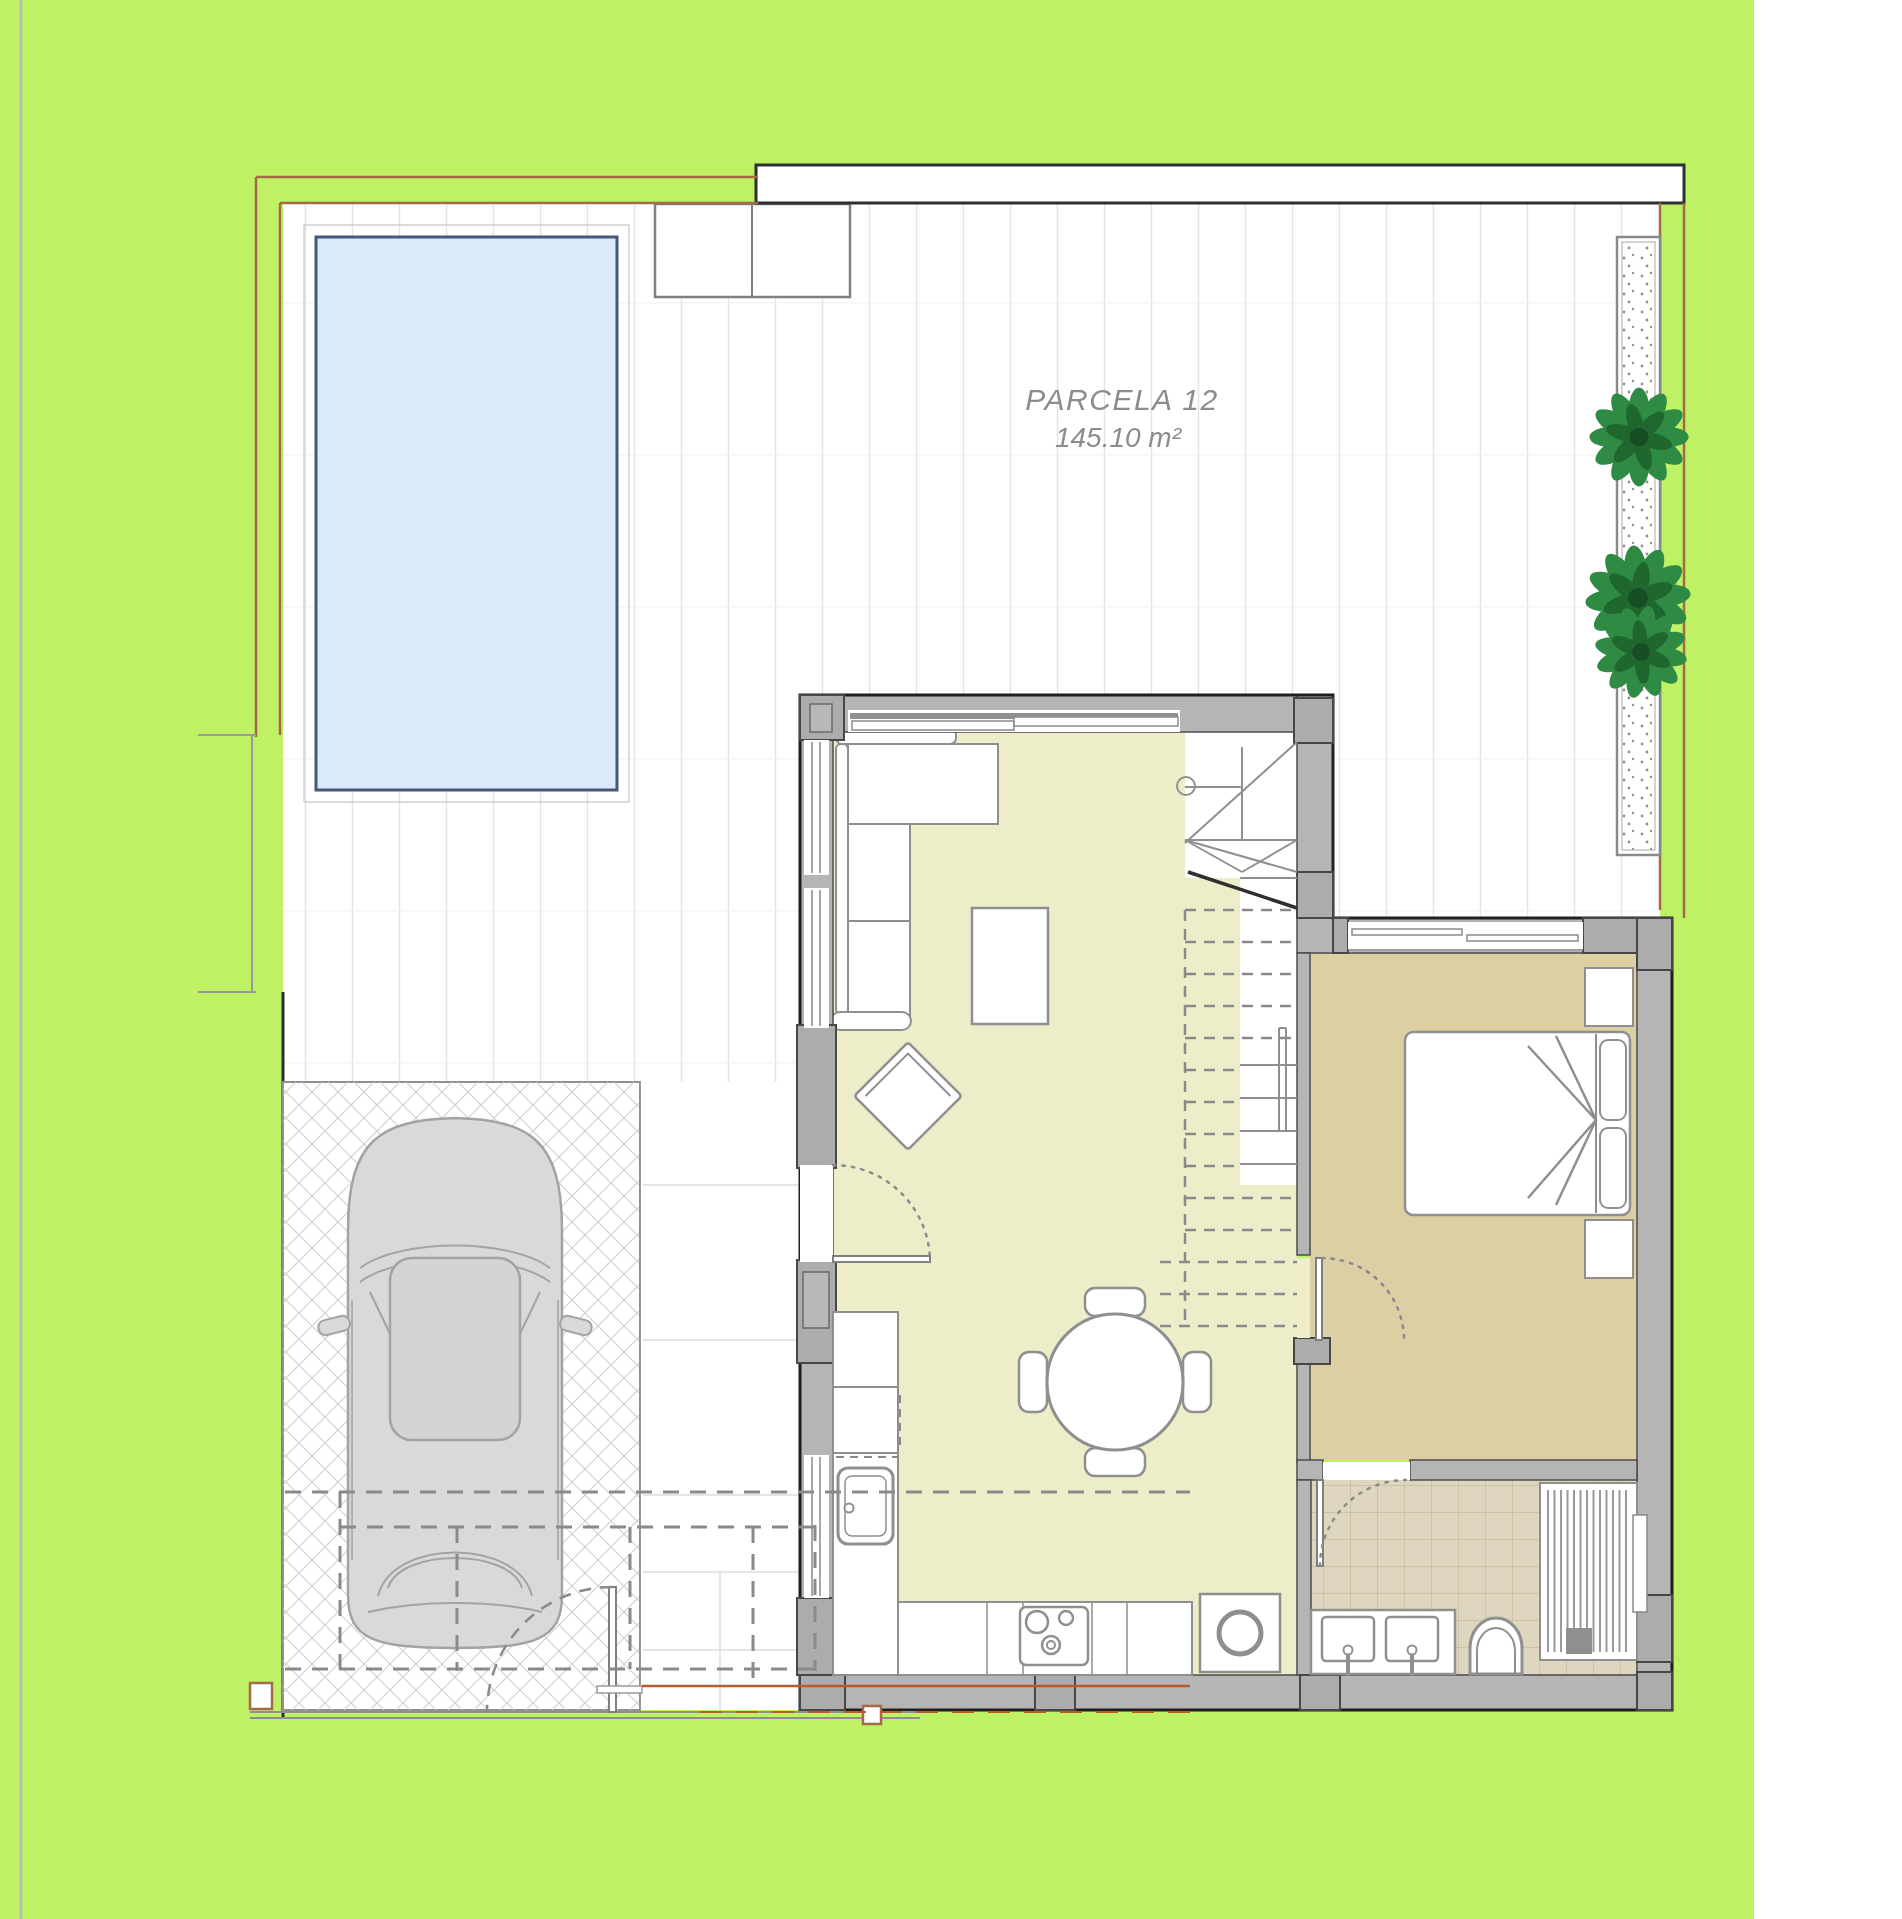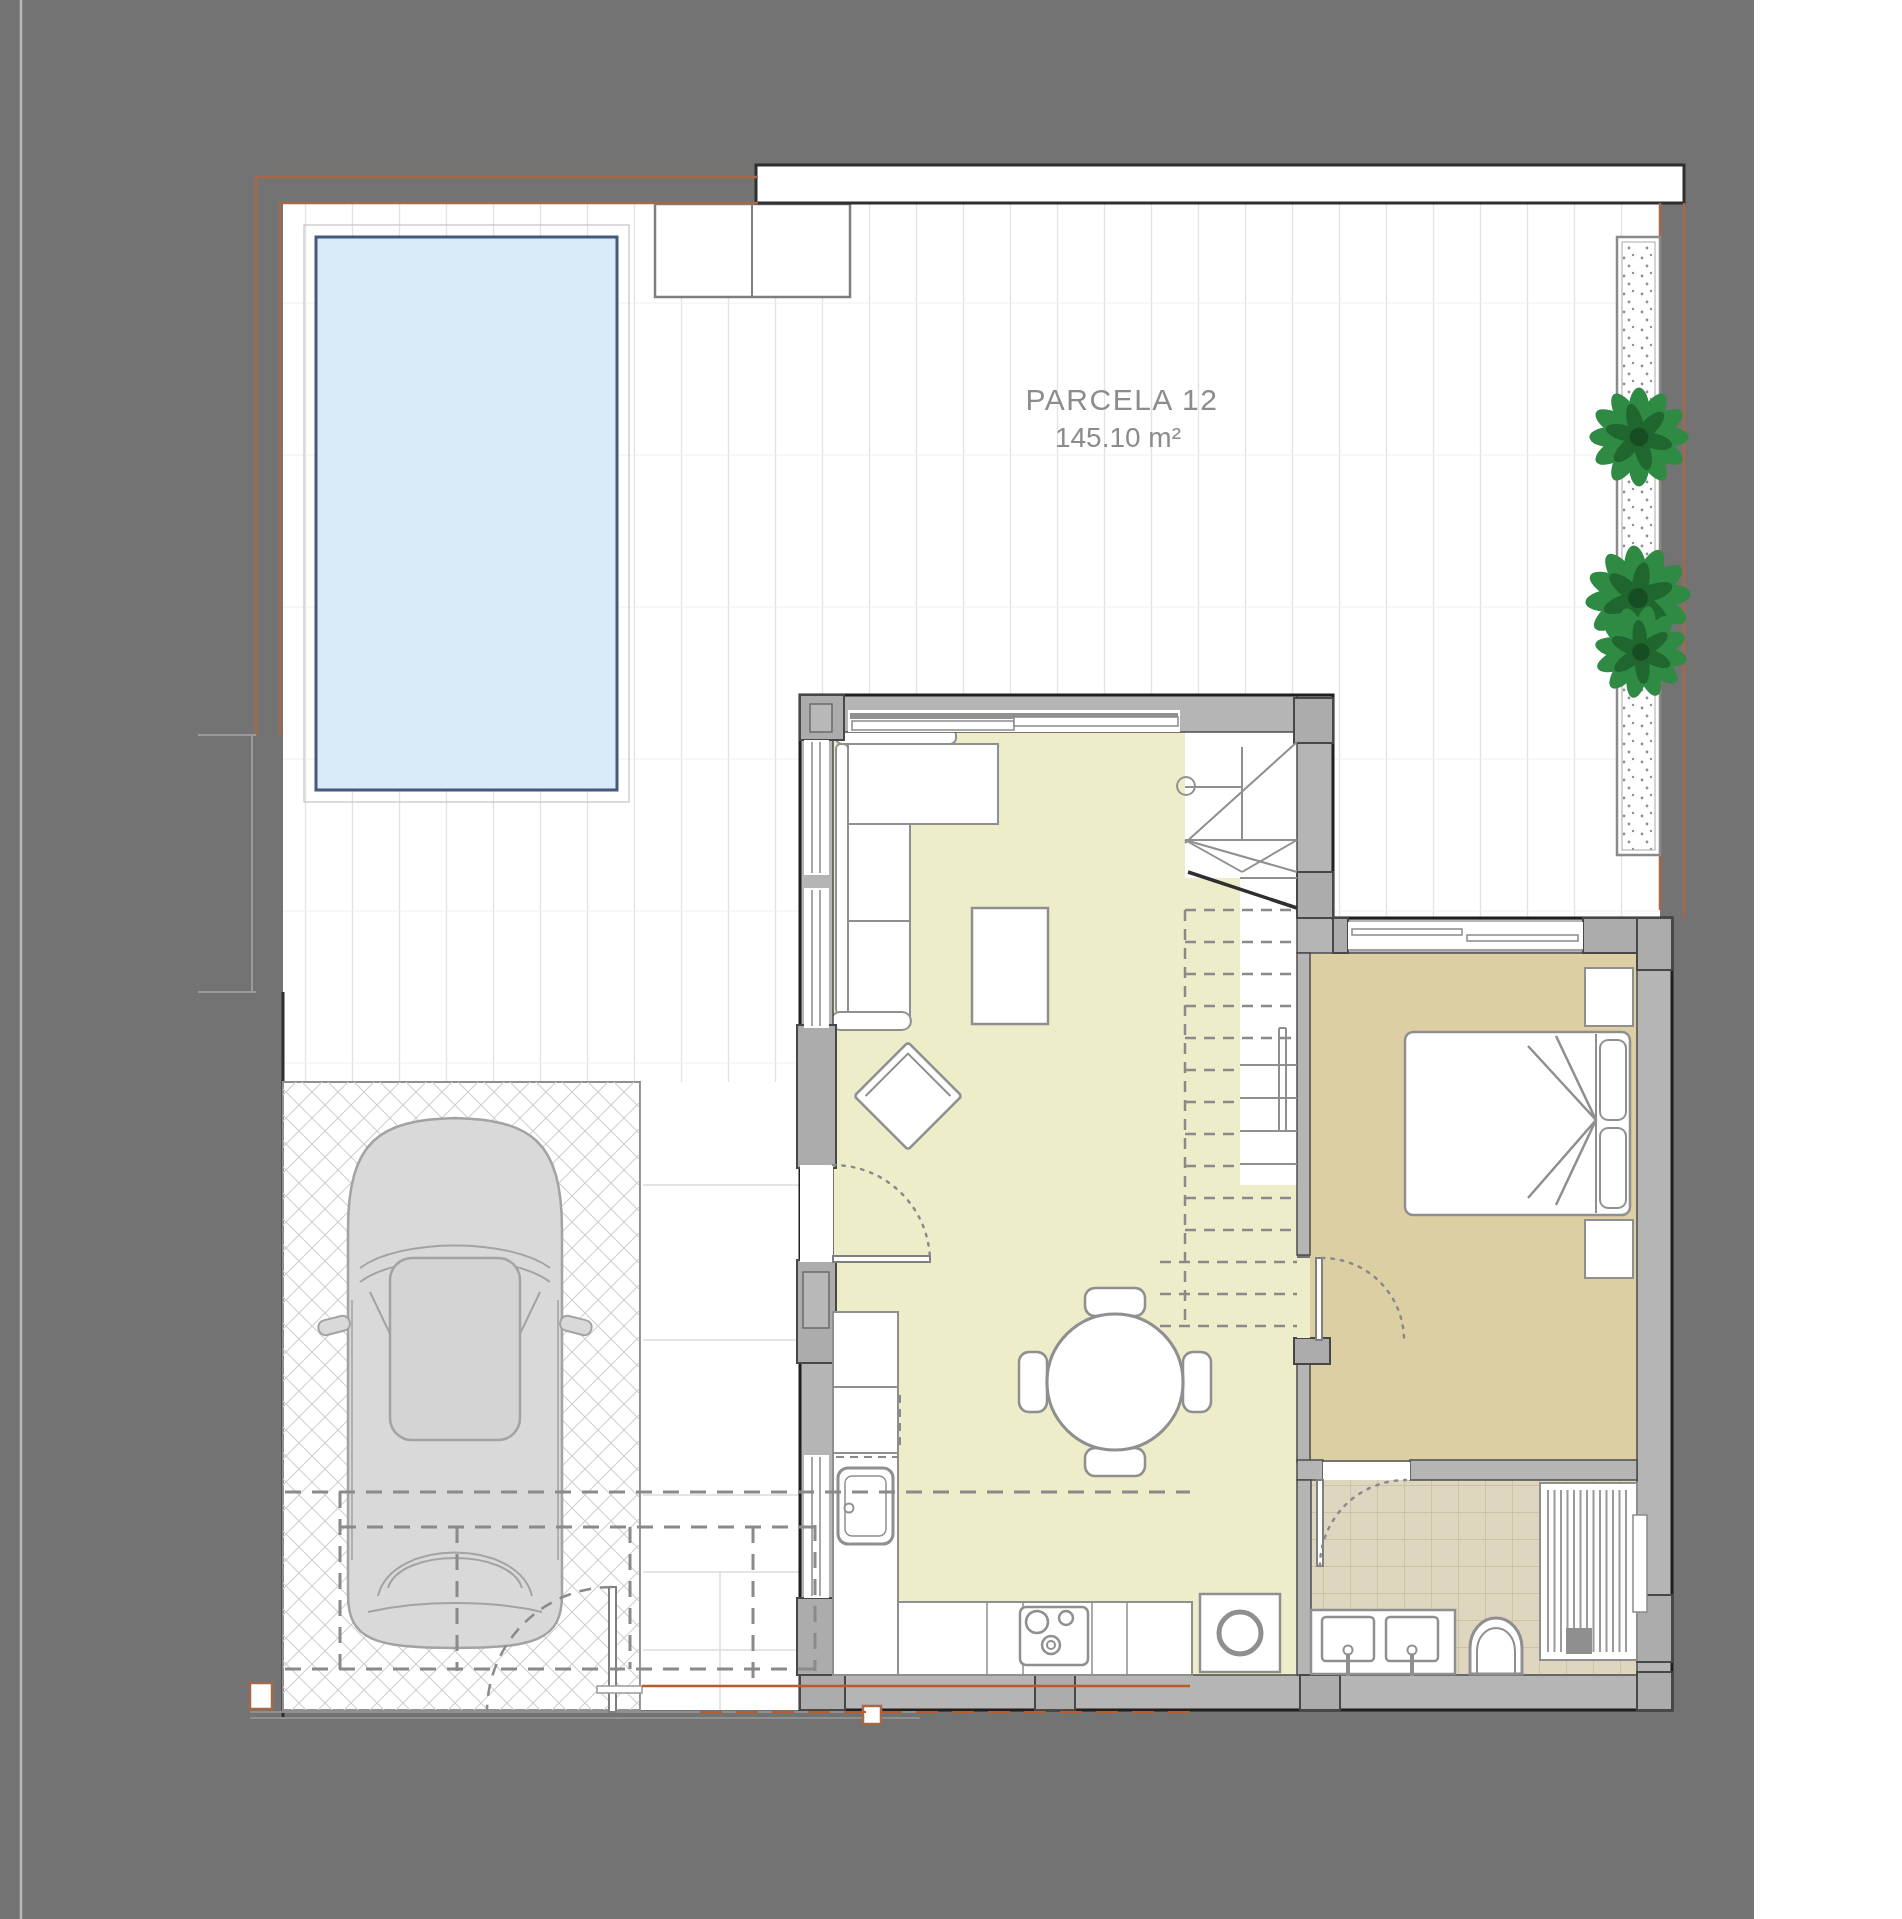--- a/index.html
+++ b/index.html
@@ -1,17 +1,17 @@
 <!DOCTYPE html>
 <html><head>
 <meta charset="utf-8">
 <style>
   html,body{margin:0;padding:0;background:#ffffff;}
-  .sheet{position:relative;width:1754px;height:1919px;background:#737373;overflow:hidden;
-         font-family:"Liberation Sans","DejaVu Sans",sans-serif;}
+  .sheet{position:relative;width:1754px;height:1919px;background:#bef264;overflow:hidden;
+         font-family:"Liberation Sans","DejaVu Sans",sans-serif;font-style:italic;}
   svg{position:absolute;left:0;top:0;}
   text.plabel{font-family:"Liberation Sans","DejaVu Sans",sans-serif;fill:#8c8c8c;}
 </style>
 </head>
 <body>
 
 <div class="sheet">
 <svg width="1902" height="1919" viewBox="0 0 1902 1919">
 <defs>
   <pattern id="deck" width="47" height="152" patternUnits="userSpaceOnUse">

